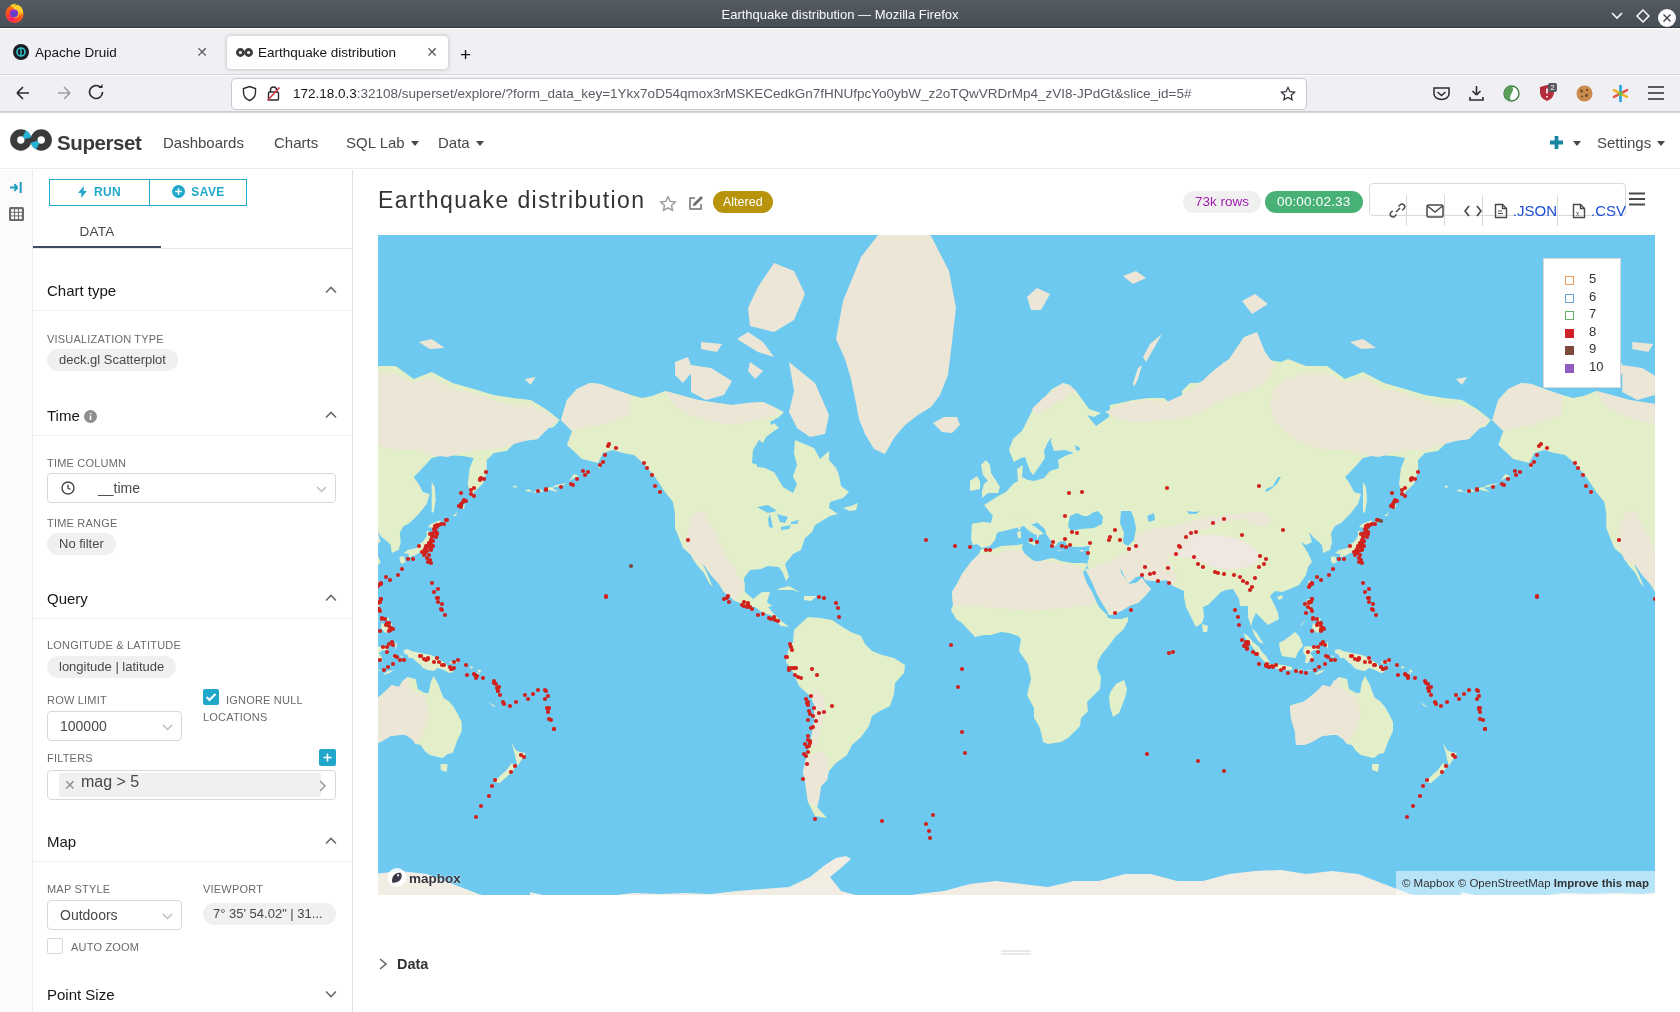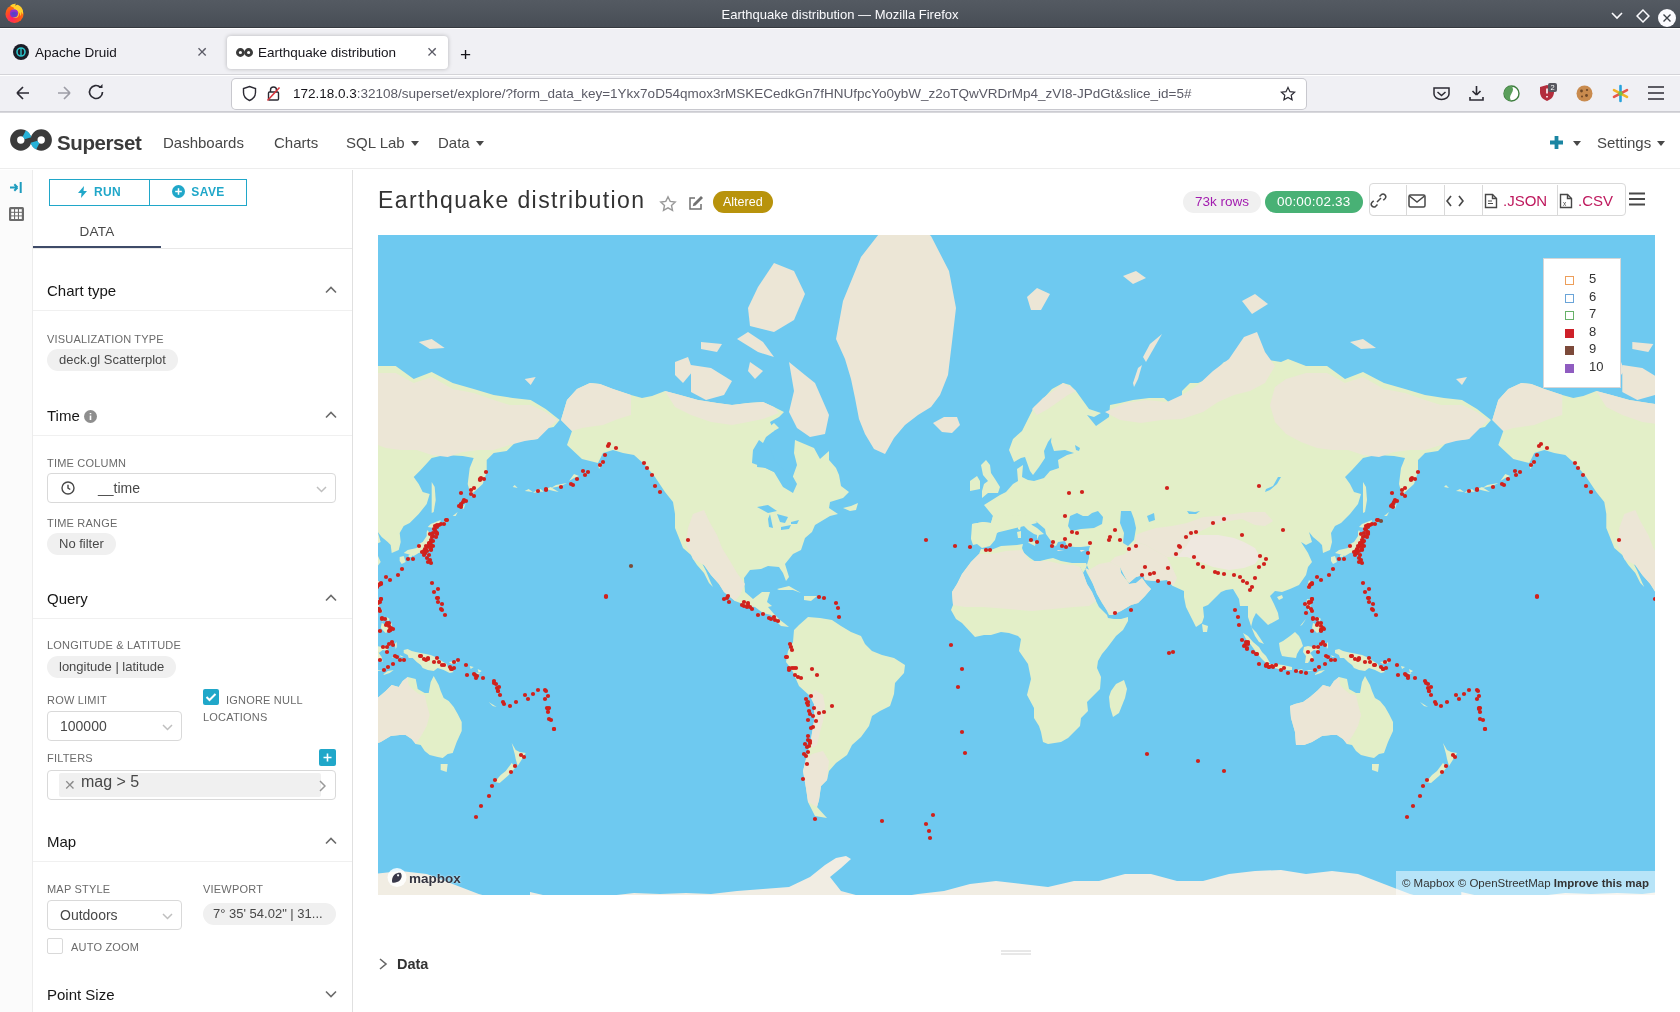--- a/index.html
+++ b/index.html
@@ -47,21 +47,21 @@
 .cb { position:absolute; width:16px; height:16px; border-radius:2px; }
 .cb.on { background:#20a7c9; }
 .cb.off { background:#fff; border:1px solid #d9d9d9; }
 
 .ctitle { position:absolute; left:24px; top:17px; font-size:23px; color:#333; letter-spacing:1.4px; white-space:nowrap;}
 .hico { position:absolute; top:25px; color:#989898; }
 .altered { position:absolute; left:359px; top:21px; height:22px; line-height:22px; background:#b8930c; color:#fff; font-size:12.5px; border-radius:11px; padding:0 10px;}
 .rowspill { position:absolute; left:829px; top:21px; height:22px; line-height:22px; background:#f0f0f0; color:#a21caf; font-size:13.5px; border-radius:11px; padding:0 12px;}
 .timepill { position:absolute; left:911px; top:21px; height:22px; line-height:22px; background:#48b175; color:#fff; font-size:13.5px; border-radius:11px; padding:0 12px; letter-spacing:.2px;}
 .btngroup { position:absolute; left:1015px; top:13px; height:33px; border:1px solid #d9d9d9; border-radius:4px; background:#fff;}
-.btngroup .cell { position:absolute; top:1px; height:31px; border-right:1px solid #d9d9d9; text-align:left; color:#be185d; font-size:15px; line-height:31px;}
+.btngroup .cell { position:absolute; top:11px; height:31px; border-right:1px solid #d9d9d9; text-align:right; color:#1d4ed8; font-size:15px; line-height:31px;}
 .hamb { position:absolute; left:1274px; top:21px; width:18px; height:16px; color:#484848;}
 
 .map { position:absolute; left:24px; top:65px; width:1277px; height:660px; overflow:hidden; background:#6ec9f0; }
 .legend { position:absolute; left:1165px; top:23px; width:78px; height:130px; background:#fff; border:1px solid #d6d6d6; box-sizing:border-box; }
 .leg-item { position:absolute; left:21px; font-size:13px; color:#333; }
 .leg-sw { position:absolute; left:0px; top:2px; width:9px; height:9px; }
 .leg-tx { position:absolute; left:24px; top:-3px; }
 .mblogo { position:absolute; left:8px; top:631px; height:23px; }
 .attrib { position:absolute; right:0px; top:636px; height:24px; line-height:24px; background:rgba(255,255,255,.5); font-size:11.5px; color:#333; padding:0 6px; white-space:nowrap;}
 .attrib b { font-weight:bold; }

